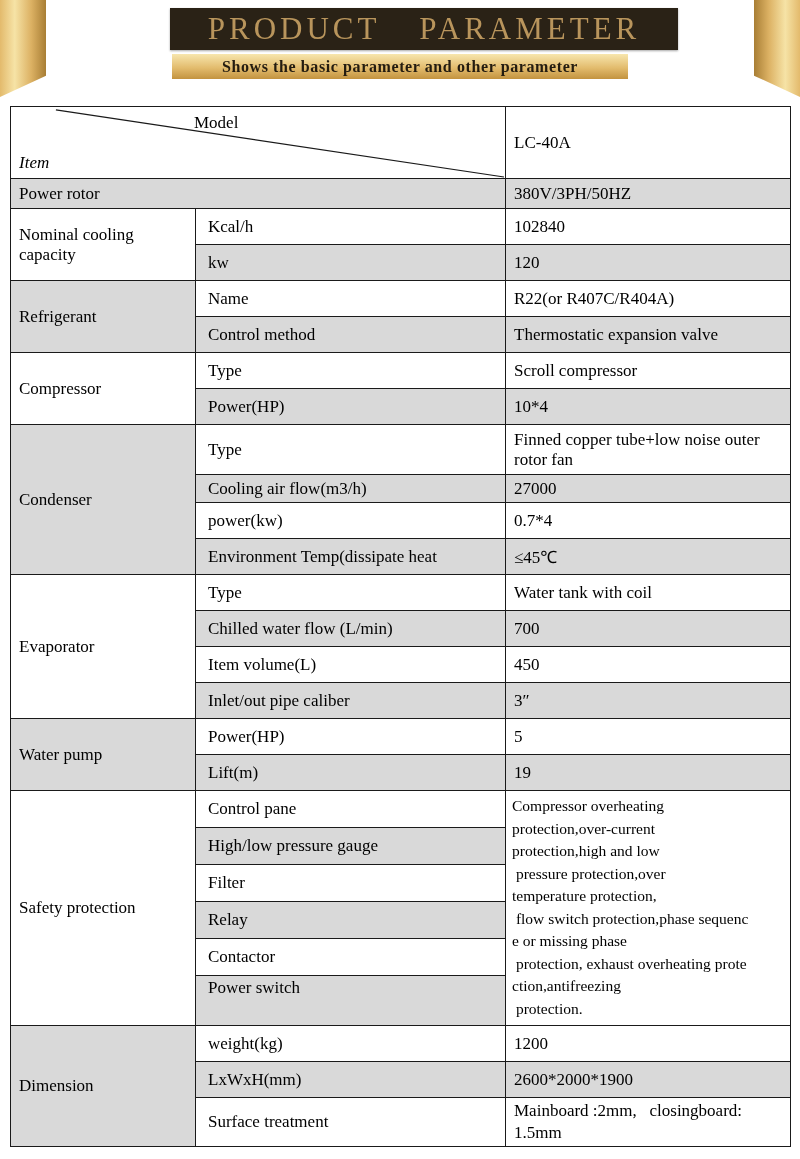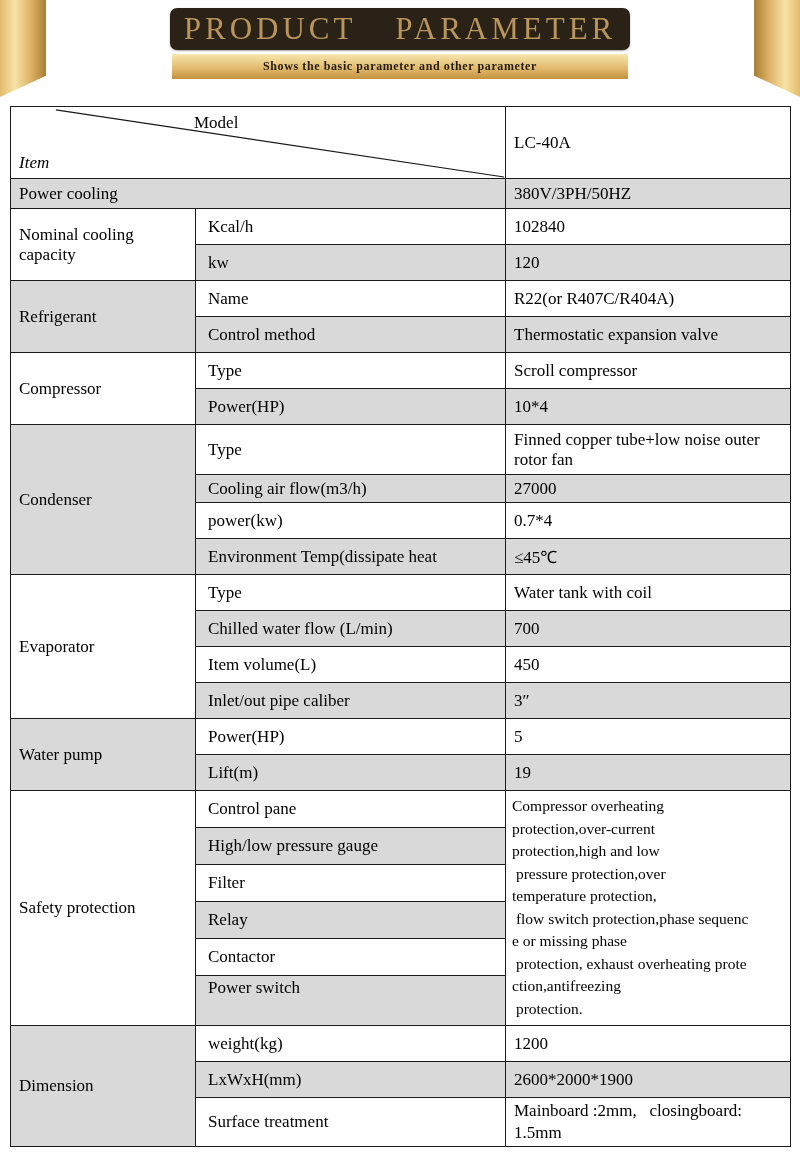--- a/index.html
+++ b/index.html
@@ -21,42 +21,41 @@
     left: 0;
     background: linear-gradient(90deg, #e3ba6c 0%, #f6e3a6 32%, #dcb163 68%, #a87e35 100%);
     clip-path: polygon(0 0, 100% 0, 100% 78%, 0 100%);
   }
   .ribbon-right {
     right: 0;
     background: linear-gradient(270deg, #e3ba6c 0%, #f6e3a6 32%, #dcb163 68%, #a87e35 100%);
     clip-path: polygon(0 0, 100% 0, 100% 100%, 0 78%);
   }
   .title-plate {
-    position: absolute; left: 170px; top: 8px; width: 460px; height: 42px;
+    position: absolute; left: 170px; top: 8px; width: 508px; height: 42px;
     background: #2a2216;
     display: flex; align-items: center; justify-content: center;
     box-shadow: 0 1px 2px rgba(0,0,0,.35);
-    border-radius: 7px;
   }
   .title-text {
     color: #b9955c;
     font-size: 31px;
     letter-spacing: 4px;
     word-spacing: 8px;
     white-space: pre;
   }
   .subtitle-bar {
     position: absolute; left: 172px; top: 54px; width: 456px; height: 25px;
     background: linear-gradient(180deg, #f7e6ae 0%, #e3bc6e 55%, #c3933f 100%);
     display: flex; align-items: center; justify-content: center;
   }
   .subtitle-text {
     color: #241c10;
     font-weight: bold;
-    font-size: 12px;
+    font-size: 16px;
     letter-spacing: 0.6px;
   }
 
   
   table {
     border-collapse: collapse;
     table-layout: fixed;
     width: 780px;
     margin-left: 10px;
     font-size: 17px;
@@ -115,21 +114,21 @@
       <svg class="diag-svg" viewBox="0 0 495 72" preserveAspectRatio="none">
         <line x1="45" y1="3" x2="494" y2="71" stroke="#1a1a1a" stroke-width="1.2"></line>
       </svg>
       <span class="model-lbl">Model</span>
       <span class="item-lbl">Item</span>
     </td>
     <td class="wh value">LC-40A</td>
   </tr>
 
   <tr style="height:30px">
-    <td colspan="2" class="sh group">Power cooling</td>
+    <td colspan="2" class="sh group">Power rotor</td>
     <td class="sh value">380V/3PH/50HZ</td>
   </tr>
 
   <tr style="height:36px">
     <td rowspan="2" class="wh group">Nominal cooling capacity</td>
     <td class="wh param">Kcal/h</td>
     <td class="wh value">102840</td>
   </tr>
   <tr style="height:36px">
     <td class="sh param">kw</td>

